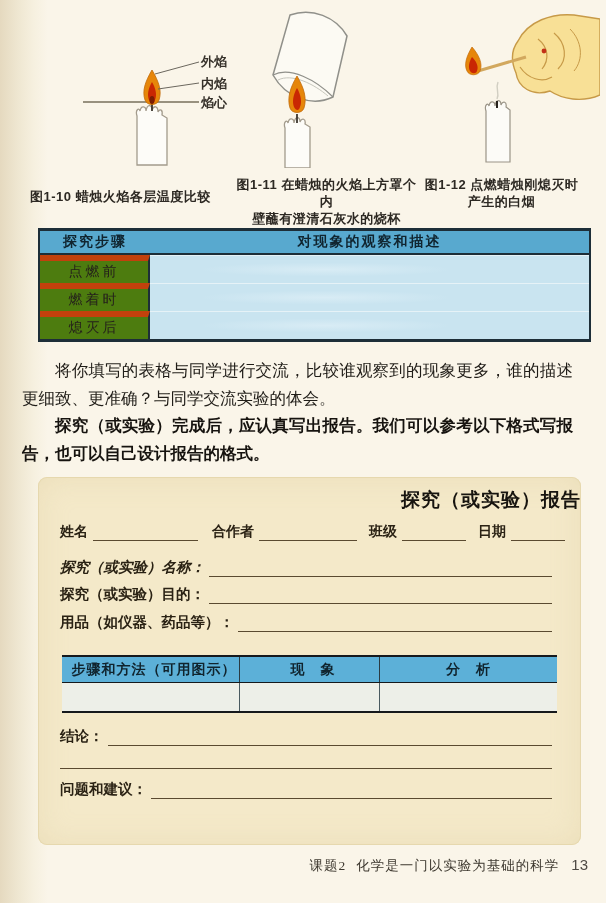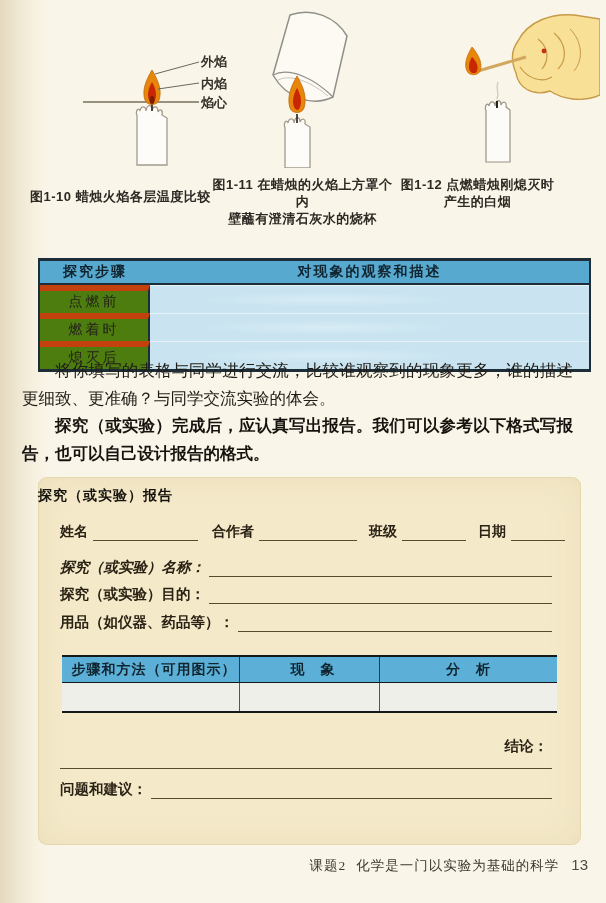--- a/index.html
+++ b/index.html
@@ -12,29 +12,28 @@
   .binding-edge{
     position:absolute;left:0;top:0;width:48px;height:903px;
     background:linear-gradient(to right,#e5d9bf,#eee6d0 35%,#f6f0df 70%,#faf5e9);
   }
   .fig{position:absolute;}
   .fig svg{display:block;}
   .fig-caption{
     position:absolute;font-weight:bold;font-size:13px;line-height:17px;
     color:#2d2923;letter-spacing:0.5px;
   }
-  .fig-caption.center{text-align:center;}
+  .fig-caption.center{text-align:center;margin-left:24px;}
   .flame-label{font-size:13px;font-weight:bold;fill:#37322b;}
 
   
   .obs-table{
     position:absolute;left:38px;top:228px;width:549px;
     border:2px solid #1d2e38;border-top-width:3px;border-bottom-width:3px;
     background:#c9e4f0;
-    margin-top:30px;
   }
   .obs-header{
     display:grid;grid-template-columns:110px 1fr;height:22px;
     background:#58a9cf;border-bottom:2px solid #1d2e38;
   }
   .obs-header > div{
     display:flex;align-items:center;justify-content:center;
     font-weight:bold;font-size:14px;color:#102530;letter-spacing:2px;
   }
   .obs-row{display:grid;grid-template-columns:110px 1fr;height:28px;}
@@ -59,22 +58,22 @@
   .body-text p{margin:0;text-indent:2em;}
   .body-text p.bold{font-family:"Liberation Sans", sans-serif;font-weight:bold;color:#16130f;}
 
   
   .report-box{
     position:absolute;left:38px;top:477px;width:543px;height:368px;
     background:#f4e9c9;border-radius:9px;
     box-shadow:inset 0 0 0 1px #e6d8ae, inset 0 0 30px rgba(210,190,140,0.25);
   }
   .report-title{
-    position:absolute;left:0;top:10px;width:100%;text-align:left;
-    font-weight:bold;font-size:14px;color:#17140f;letter-spacing:1px;
+    position:absolute;left:0;top:10px;width:100%;text-align:right;
+    font-weight:bold;font-size:19px;color:#17140f;letter-spacing:1px;
   }
   .kai{font-family:"Liberation Serif", serif;font-weight:bold;color:#2a2214;}
   .fields-row{
     position:absolute;left:22px;right:16px;top:48px;height:16px;
     display:flex;align-items:flex-end;font-size:14px;
   }
   .fields-row .flabel{white-space:nowrap;margin-right:5px;}
   .fline{border-bottom:1.3px solid #5a4a30;height:14px;}
   .w1{width:105px;margin-right:14px;}
   .w2{width:98px;margin-right:12px;}
@@ -233,21 +232,21 @@
       <div>现　象</div>
       <div>分　析</div>
     </div>
     <div class="inner-row">
       <div></div>
       <div></div>
       <div></div>
     </div>
   </div>
 
-  <div class="form-line" style="top:260px;flex-direction:column;">
+  <div class="form-line" style="top:251px;">
     <span class="flabel kai">结论：</span>
     <span class="fline"></span>
   </div>
   <div class="full-line" style="top:277px;"></div>
   <div class="form-line" style="top:304px;">
     <span class="flabel kai">问题和建议：</span>
     <span class="fline"></span>
   </div>
 </div>
 

